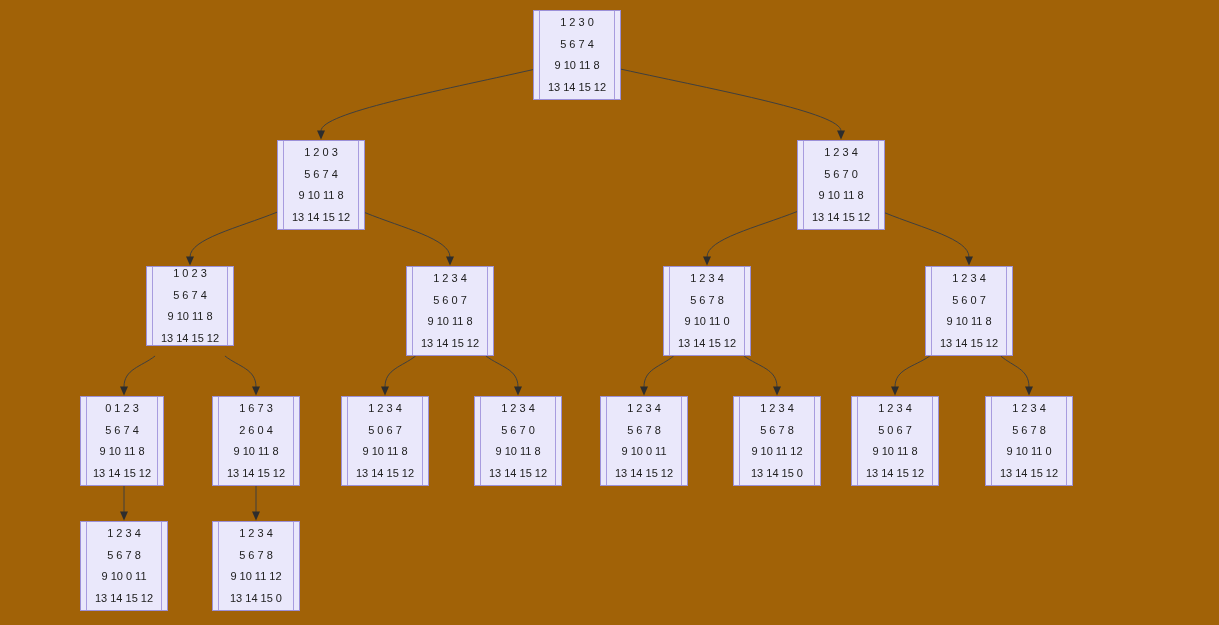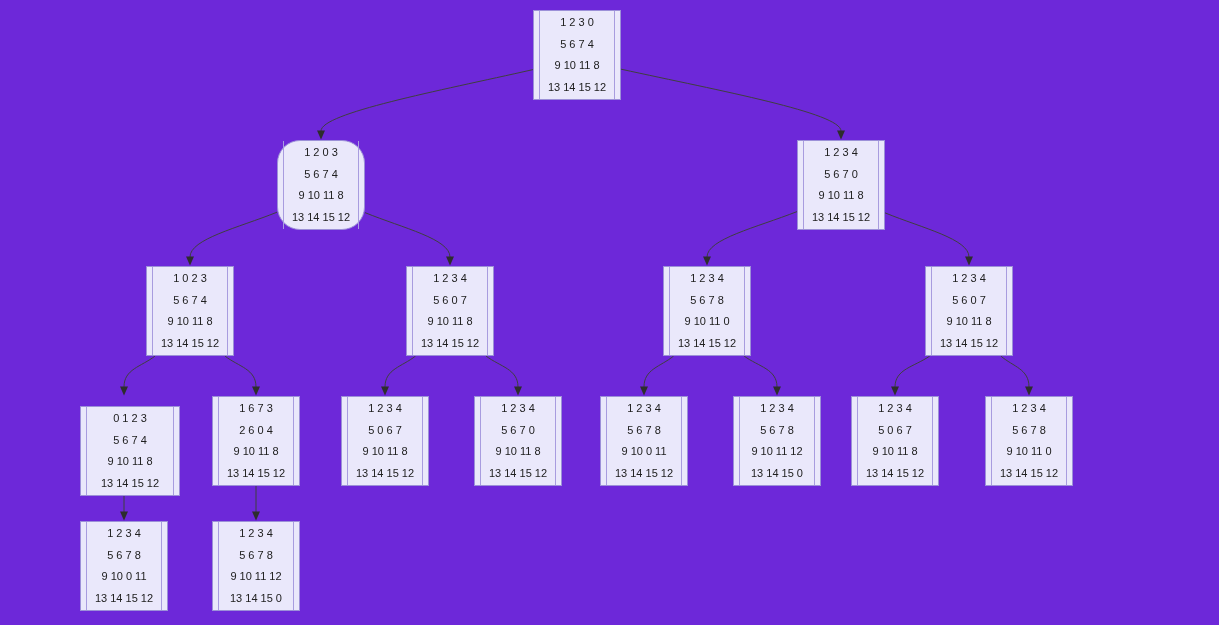--- a/index.html
+++ b/index.html
@@ -5,21 +5,21 @@
   html, body {
     margin: 0;
     padding: 0;
     background: #ffffff;
     font-family: "Liberation Sans", sans-serif;
   }
   .canvas {
     position: relative;
     width: 1219px;
     height: 625px;
-    background: #6d28d9;
+    background: #a16207;
     overflow: hidden;
   }
   #edge-layer {
     position: absolute;
     left: 0; top: 0;
     width: 1219px;
     height: 625px;
   }
   .node {
     position: absolute;
@@ -90,37 +90,37 @@
     </svg>
   <div id="node-layer">
       <div class="node" style="left: 533px; top: 10px; width: 88px; height: 90px; background: rgb(234, 232, 251); border-color: rgb(156, 144, 216); color: rgb(32, 32, 32);">
         <span class="vline left" style="background: rgb(168, 156, 223);"></span>
         <span class="vline right" style="background: rgb(168, 156, 223);"></span>
         <div class="node-row">1 2 3 0</div>
         <div class="node-row">5 6 7 4</div>
         <div class="node-row">9 10 11 8</div>
         <div class="node-row">13 14 15 12</div>
       </div>
-      <div class="node" style="left: 277px; top: 140px; width: 88px; height: 90px; background: rgb(234, 232, 251); border-color: rgb(156, 144, 216); color: rgb(32, 32, 32); border-radius: 23px;">
+      <div class="node" style="left: 277px; top: 140px; width: 88px; height: 90px; background: rgb(234, 232, 251); border-color: rgb(156, 144, 216); color: rgb(32, 32, 32);">
         <span class="vline left" style="background: rgb(168, 156, 223);"></span>
         <span class="vline right" style="background: rgb(168, 156, 223);"></span>
         <div class="node-row">1 2 0 3</div>
         <div class="node-row">5 6 7 4</div>
         <div class="node-row">9 10 11 8</div>
         <div class="node-row">13 14 15 12</div>
       </div>
       <div class="node" style="left: 797px; top: 140px; width: 88px; height: 90px; background: rgb(234, 232, 251); border-color: rgb(156, 144, 216); color: rgb(32, 32, 32);">
         <span class="vline left" style="background: rgb(168, 156, 223);"></span>
         <span class="vline right" style="background: rgb(168, 156, 223);"></span>
         <div class="node-row">1 2 3 4</div>
         <div class="node-row">5 6 7 0</div>
         <div class="node-row">9 10 11 8</div>
         <div class="node-row">13 14 15 12</div>
       </div>
-      <div class="node" style="left: 146px; top: 266px; width: 88px; height: 90px; background: rgb(234, 232, 251); border-color: rgb(156, 144, 216); color: rgb(32, 32, 32);">
+      <div class="node" style="left: 146px; top: 266px; width: 88px; height: 80px; background: rgb(234, 232, 251); border-color: rgb(156, 144, 216); color: rgb(32, 32, 32);">
         <span class="vline left" style="background: rgb(168, 156, 223);"></span>
         <span class="vline right" style="background: rgb(168, 156, 223);"></span>
         <div class="node-row">1 0 2 3</div>
         <div class="node-row">5 6 7 4</div>
         <div class="node-row">9 10 11 8</div>
         <div class="node-row">13 14 15 12</div>
       </div>
       <div class="node" style="left: 406px; top: 266px; width: 88px; height: 90px; background: rgb(234, 232, 251); border-color: rgb(156, 144, 216); color: rgb(32, 32, 32);">
         <span class="vline left" style="background: rgb(168, 156, 223);"></span>
         <span class="vline right" style="background: rgb(168, 156, 223);"></span>
@@ -138,21 +138,21 @@
         <div class="node-row">13 14 15 12</div>
       </div>
       <div class="node" style="left: 925px; top: 266px; width: 88px; height: 90px; background: rgb(234, 232, 251); border-color: rgb(156, 144, 216); color: rgb(32, 32, 32);">
         <span class="vline left" style="background: rgb(168, 156, 223);"></span>
         <span class="vline right" style="background: rgb(168, 156, 223);"></span>
         <div class="node-row">1 2 3 4</div>
         <div class="node-row">5 6 0 7</div>
         <div class="node-row">9 10 11 8</div>
         <div class="node-row">13 14 15 12</div>
       </div>
-      <div class="node" style="left: 80px; top: 396px; width: 100px; height: 90px; background: rgb(234, 232, 251); border-color: rgb(156, 144, 216); color: rgb(32, 32, 32); margin-top: 10px;">
+      <div class="node" style="left: 80px; top: 396px; width: 84px; height: 90px; background: rgb(234, 232, 251); border-color: rgb(156, 144, 216); color: rgb(32, 32, 32);">
         <span class="vline left" style="background: rgb(168, 156, 223);"></span>
         <span class="vline right" style="background: rgb(168, 156, 223);"></span>
         <div class="node-row">0 1 2 3</div>
         <div class="node-row">5 6 7 4</div>
         <div class="node-row">9 10 11 8</div>
         <div class="node-row">13 14 15 12</div>
       </div>
       <div class="node" style="left: 212px; top: 396px; width: 88px; height: 90px; background: rgb(234, 232, 251); border-color: rgb(156, 144, 216); color: rgb(32, 32, 32);">
         <span class="vline left" style="background: rgb(168, 156, 223);"></span>
         <span class="vline right" style="background: rgb(168, 156, 223);"></span>

